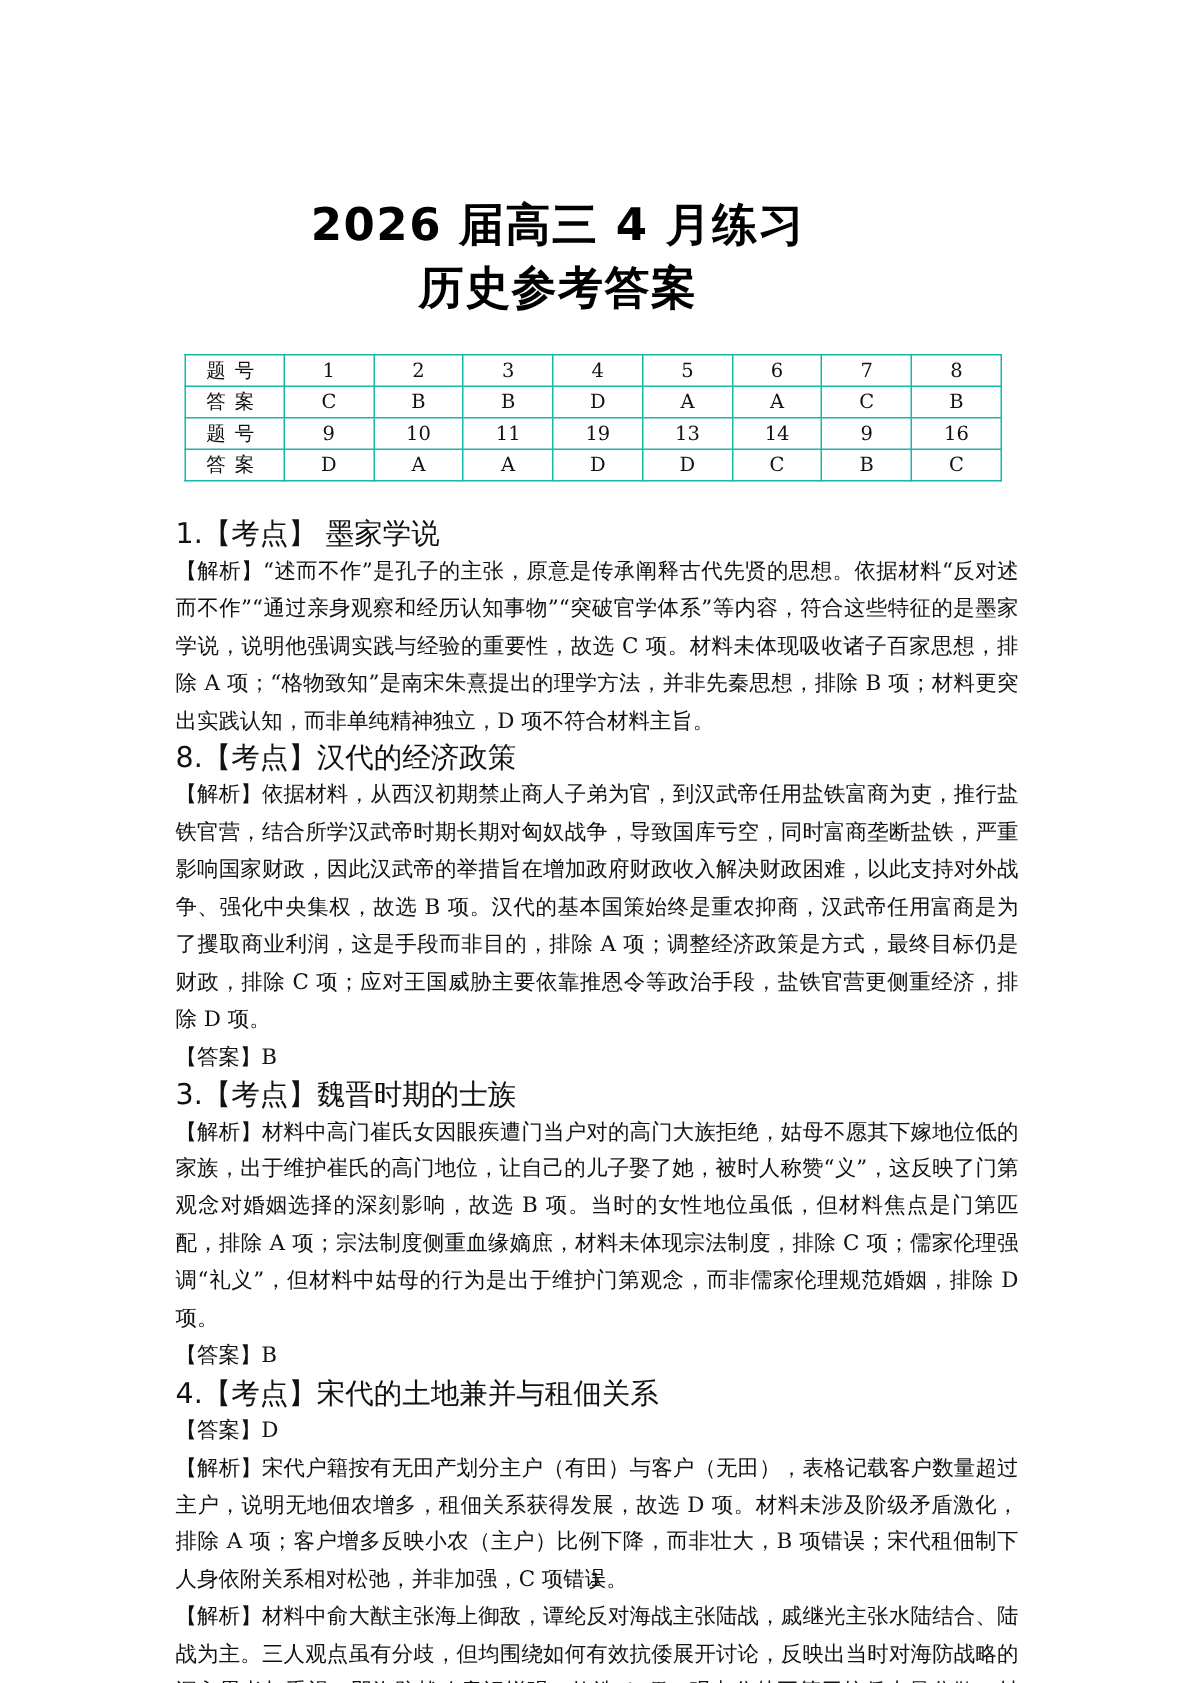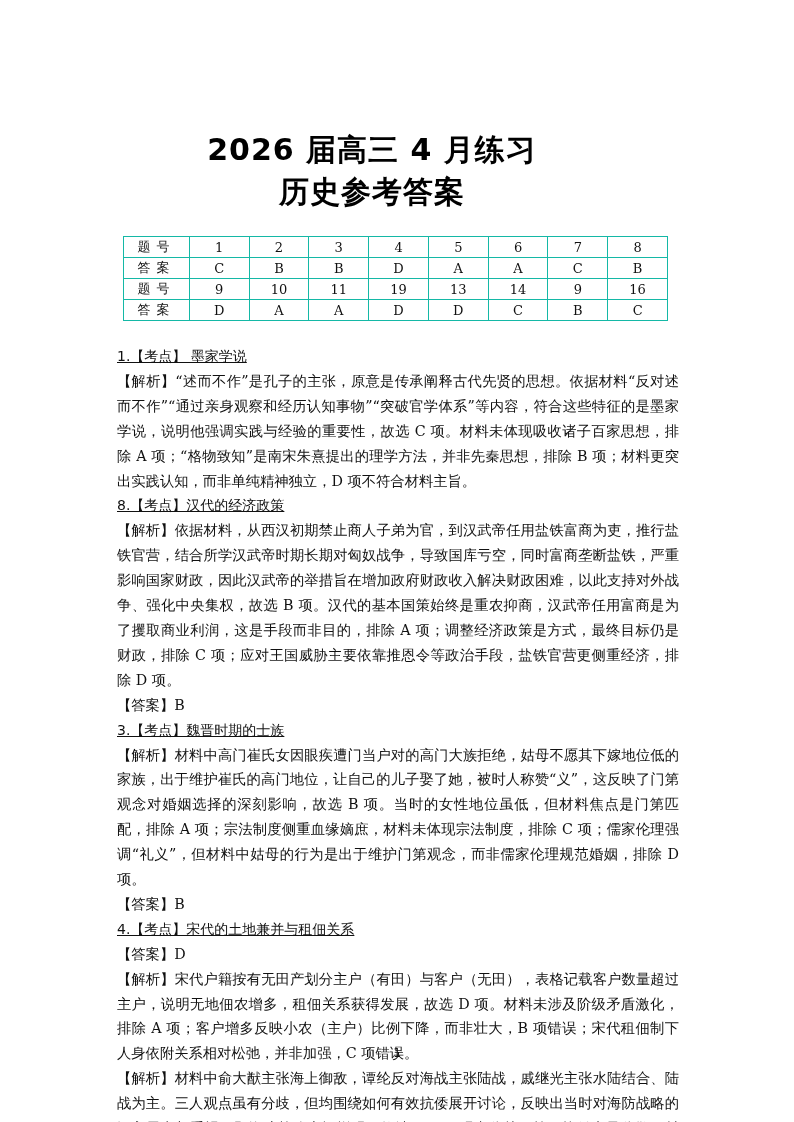--- a/index.html
+++ b/index.html
@@ -25,21 +25,21 @@
       border: 1px solid #14b8a6; height: 20px; text-align: center; padding: 0;
       width: 58px;
     }
     table.ans td.hdr { width: 64px; letter-spacing: 6px; }
 
     .content {
       position: absolute; left: 117px; top: 344px; width: 562px;
       font-size: 14.3px; line-height: 24.9px;
     }
     .content p { margin: 0; text-align: justify; }
-    .content .head { font-family: "DejaVu Sans", "Liberation Sans", sans-serif; font-size: 14px; text-decoration: underline; }
+    .content .head { font-family: "DejaVu Sans", "Liberation Sans", sans-serif; font-size: 19px; }
     .page-num {
       position: absolute; top: 1046px; left: 0; width: 794px; text-align: center;
       font-size: 12px; font-family: "DejaVu Sans", "Liberation Sans", sans-serif;
     }
   </style>
 </head>
 <body>
 
 <div class="title" id="t1">2026 届高三 4 月练习</div>
 <div class="title" id="t2">历史参考答案</div>

